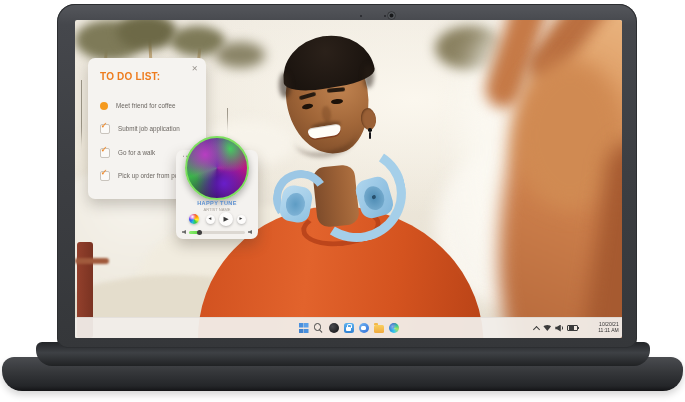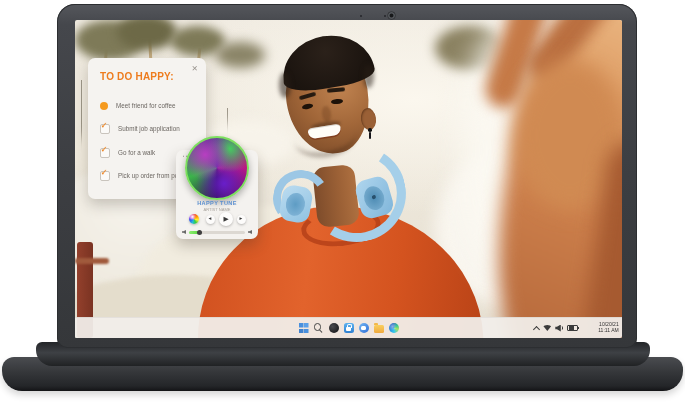--- a/index.html
+++ b/index.html
@@ -244,21 +244,21 @@
 
       <div class="abs" style="left:385px;top:0;width:110px;height:260px;background:rgba(252,249,242,.85);filter:blur(14px);border-radius:50%;"></div>
       <div class="abs" style="left:430px;top:-30px;width:160px;height:400px;background:linear-gradient(12deg,#b06236 0%,#cc7f4b 45%,#e0a068 75%,#edbd8a 100%);border-radius:45% 30% 0 50%;transform:rotate(10deg);filter:blur(9px);"></div>
       <div class="abs" style="left:425px;top:-40px;width:36px;height:130px;background:#c67a47;border-radius:18px;transform:rotate(18deg);filter:blur(7px);"></div>
       <div class="abs" style="left:480px;top:-50px;width:34px;height:120px;background:#ba6f40;border-radius:17px;transform:rotate(38deg);filter:blur(7px);"></div>
       <div class="abs" style="left:440px;top:40px;width:110px;height:150px;background:#d08a52;border-radius:50%;filter:blur(10px);"></div>
       <div class="abs" style="left:520px;top:120px;width:60px;height:220px;background:#a65a30;transform:rotate(8deg);filter:blur(10px);border-radius:30px;"></div>
     </div>
 
     <div class="todo-card">
-      <div class="todo-title">TO DO HAPPY:</div>
+      <div class="todo-title">TO DO LIST:</div>
       <div class="todo-close">✕</div>
       <div class="todo-list">
         <div class="todo-item">
           <span class="todo-bullet"></span>
           <span class="todo-label">Meet friend for coffee</span>
         </div>
         <div class="todo-item">
           <span class="todo-box">
               <span class="todo-tick">✓</span>
             </span>

